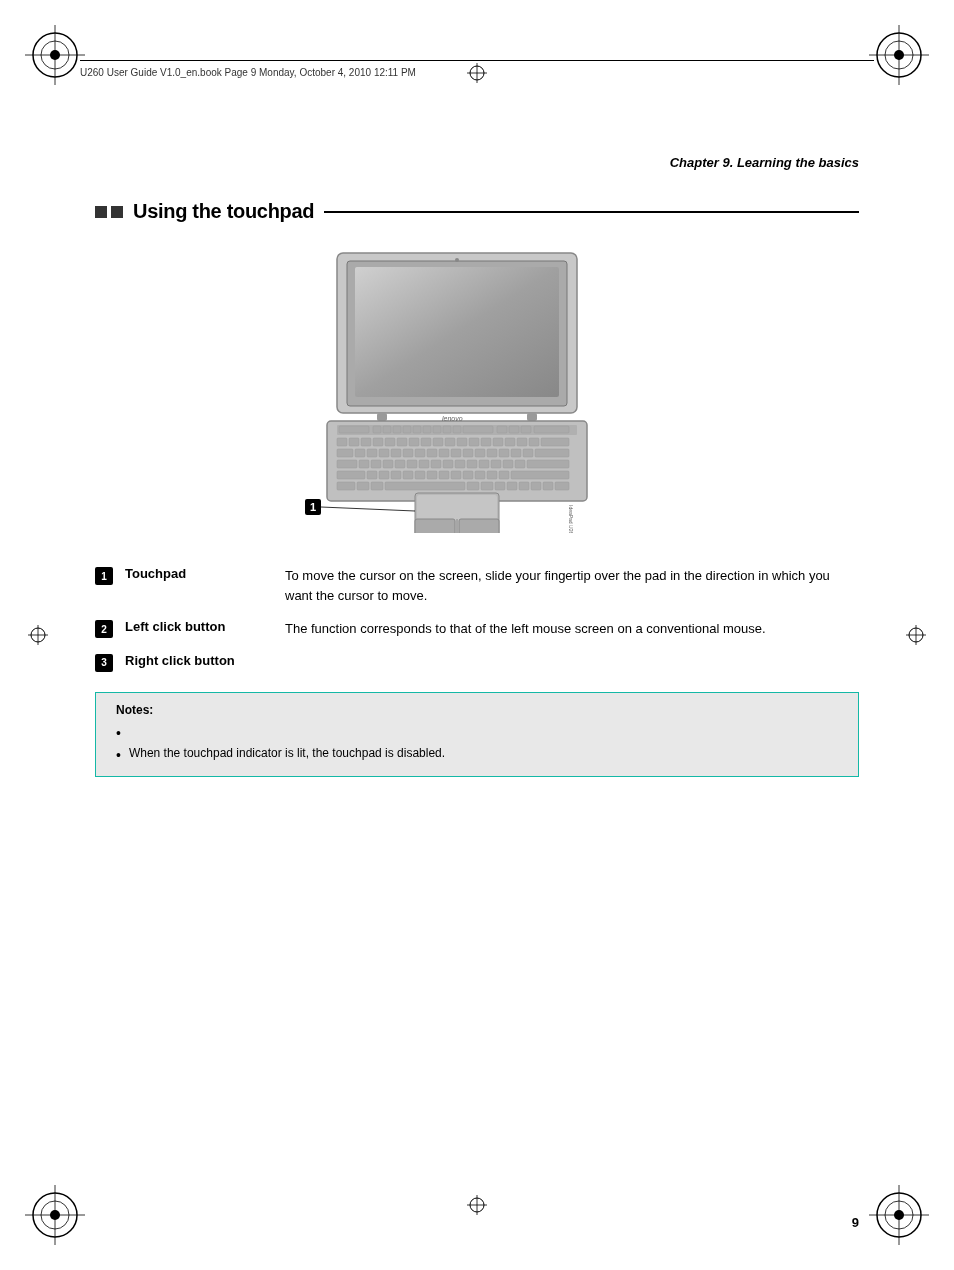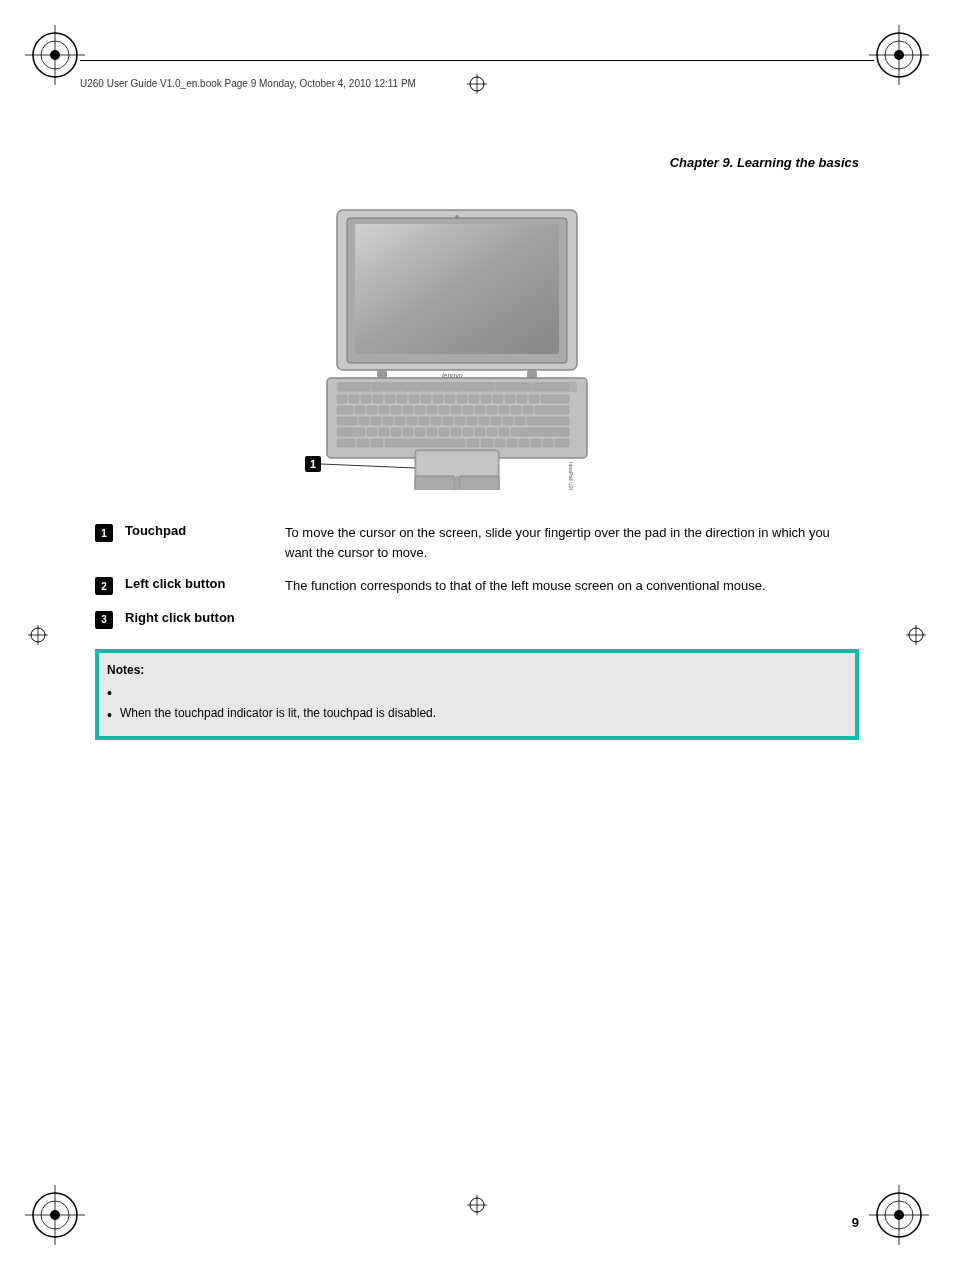--- a/index.html
+++ b/index.html
@@ -27,21 +27,21 @@
 
     
     .top-bar {
       position: absolute;
       top: 60px;
       left: 80px;
       right: 80px;
       font-size: 10px;
       color: #333;
       border-top: 1px solid #000;
-      padding-top: 17px;
+      padding-top: 6px;
       display: flex;
       justify-content: space-between;
       align-items: center;
     }
 
     
     .chapter-heading {
       position: absolute;
       top: 155px;
       right: 95px;
@@ -139,22 +139,22 @@
     }
     .desc-text {
       flex: 1;
       font-size: 13px;
       line-height: 1.5;
     }
 
     
     .notes-box {
       background: #e8e8e8;
-      border: 4px solid #14b8a6;
-      padding: 10px 8px;
+      border: 1px solid #14b8a6;
+      padding: 10px 20px;
       margin-top: 10px;
     }
     .notes-title {
       font-weight: bold;
       font-size: 12px;
       margin-bottom: 5px;
     }
     .notes-item {
       font-size: 12px;
       line-height: 1.6;
@@ -225,20 +225,28 @@
     <line x1="0" y1="10" x2="20" y2="10" stroke="#000" stroke-width="0.8"></line>
   </svg>
 </div>
 
 <div class="chapter-heading">
   <span>Chapter 9. Learning the basics</span>
 </div>
 
 <div class="main-content">
 
+  <div class="section-title">
+    <div class="section-title-squares">
+      <span class="sq"></span>
+      <span class="sq"></span>
+    </div>
+    <span class="section-title-text">Using the touchpad</span>
+    <div class="section-title-line"></div>
+  </div>
 
   <div class="laptop-container">
     <div class="laptop-svg-wrapper">
       
       <svg width="320" height="290" viewBox="0 0 320 290">
 
         <rect x="40" y="10" width="240" height="160" rx="6" ry="6" fill="#c8c8c8" stroke="#888" stroke-width="1.5"></rect>
 
         <rect x="50" y="18" width="220" height="145" rx="3" ry="3" fill="#aaa" stroke="#777" stroke-width="1"></rect>
 

